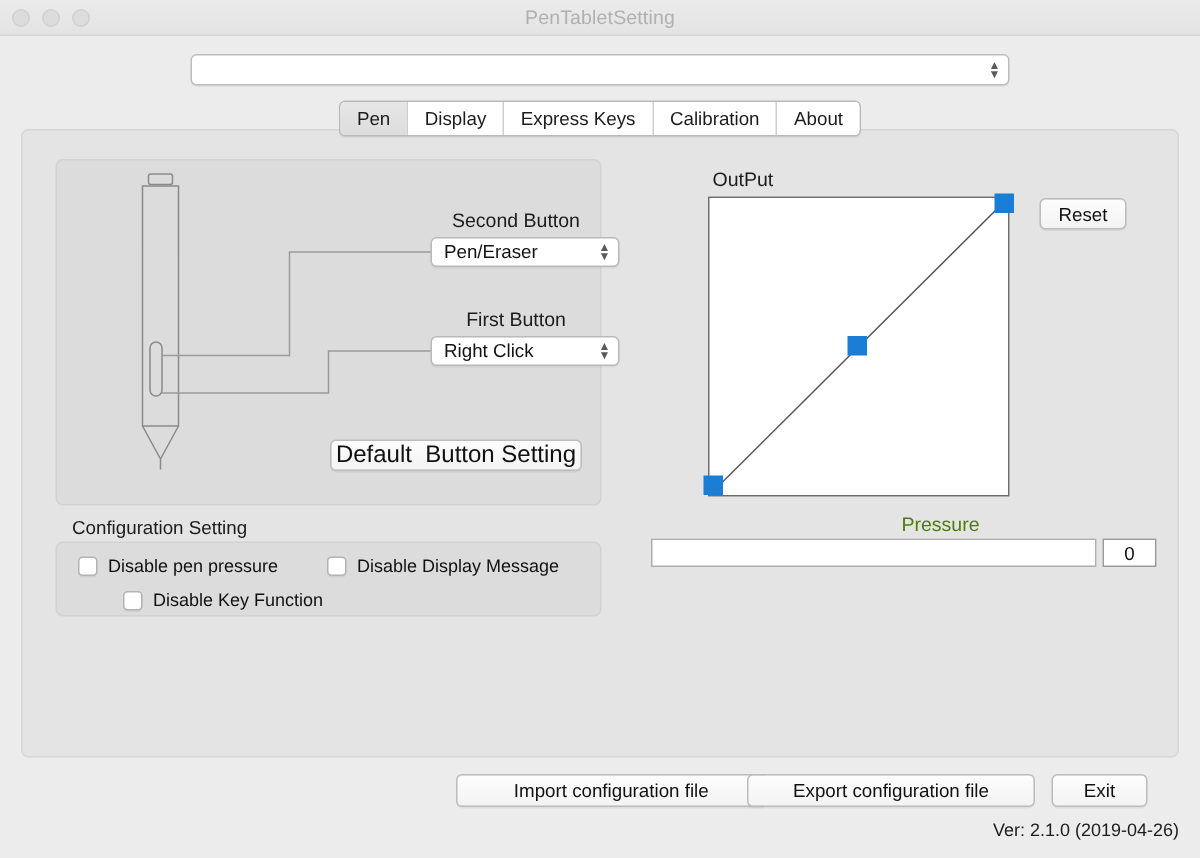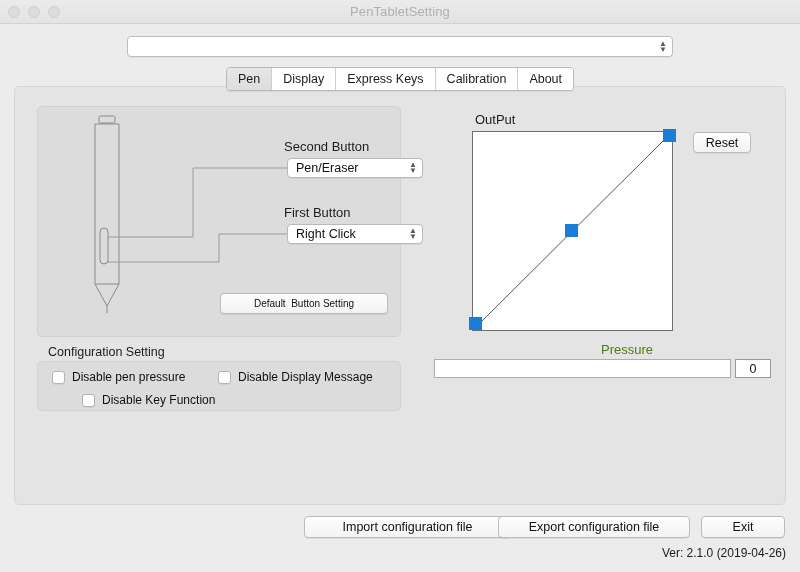--- a/index.html
+++ b/index.html
@@ -150,28 +150,29 @@
   }
   .pen-svg {
     position: absolute;
     left: 0;
     top: 0;
   }
   .lbl-second, .lbl-first {
     position: absolute;
     font-size: 13px;
     color: #1c1c1c;
+    text-align: center;
     width: 120px;
   }
   .lbl-second { left: 246px; top: 32px; }
   .lbl-first  { left: 246px; top: 98px; }
 
   .popup {
     position: absolute;
-    width: 136px;
+    width: 126px;
     height: 20px;
     background: #ffffff;
     border: 1px solid #b9b9b9;
     border-radius: 4px;
     box-sizing: border-box;
     display: flex;
     align-items: center;
     padding-left: 8px;
     font-size: 12.5px;
     color: #121212;
@@ -186,21 +187,21 @@
     top: 186px;
     width: 168px;
     height: 21px;
     background: linear-gradient(to bottom,#fdfdfd,#f3f3f3);
     border: 1px solid #bcbcbc;
     border-radius: 4px;
     box-sizing: border-box;
     display: flex;
     align-items: center;
     justify-content: center;
-    font-size: 10px;
+    font-size: 16px;
     color: #111111;
     box-shadow: 0 1px 0 rgba(0,0,0,.06);
     white-space: pre;
   }
 
   
   .config-title {
     position: absolute;
     left: 33px;
     top: 258px;
@@ -323,21 +324,21 @@
     box-sizing: border-box;
     display: flex;
     align-items: center;
     justify-content: center;
     font-size: 12.5px;
     color: #111111;
     box-shadow: 0 1px 0 rgba(0,0,0,.06);
   }
   .btn-import { left: 304px; top: 516px; width: 207px; }
   .btn-export { left: 498px; top: 516px; width: 192px; }
-  .btn-exit   { left: 701px; top: 516px; width: 84px; }
+  .btn-exit   { left: 701px; top: 516px; width: 64px; }
   .version {
     position: absolute;
     right: 14px;
     top: 546px;
     font-size: 12px;
     color: #1c1c1c;
   }
 </style>
 </head>
 <body>

